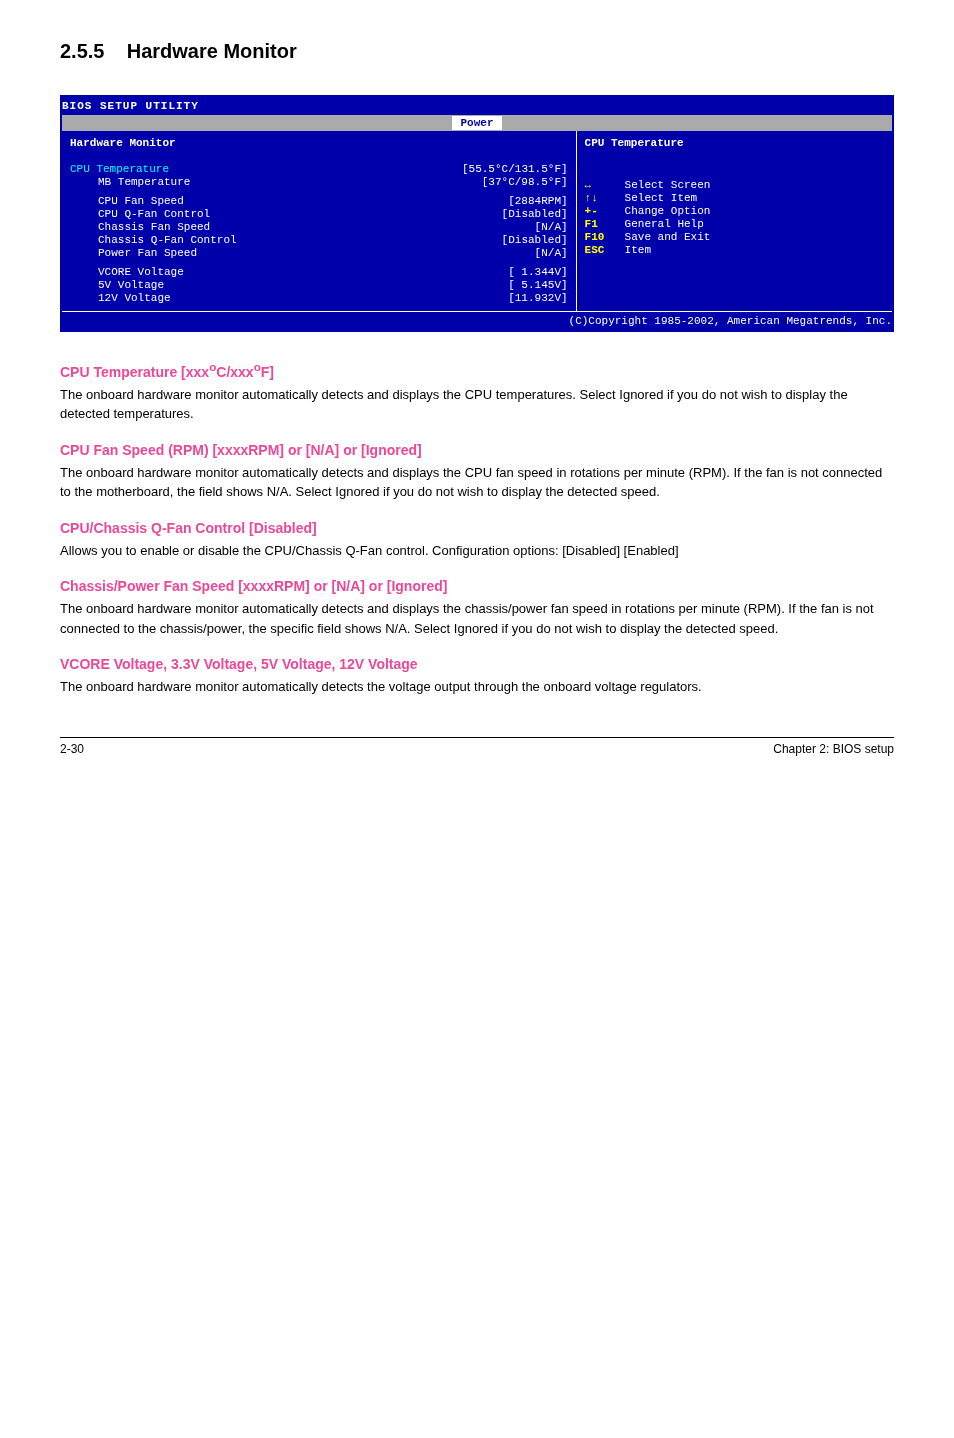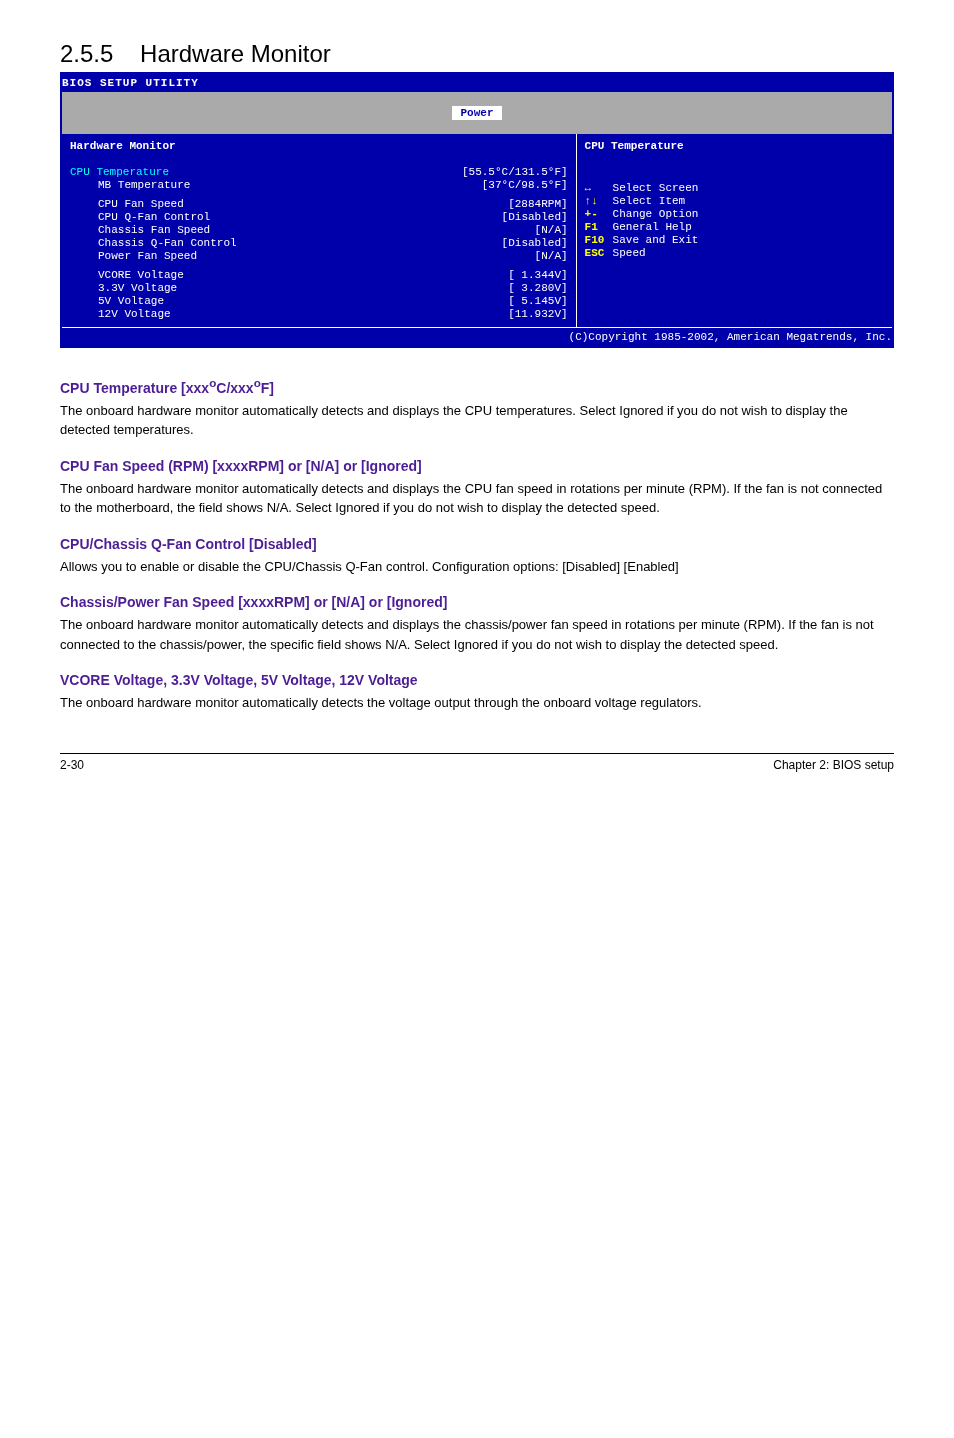--- a/index.html
+++ b/index.html
@@ -8,23 +8,23 @@
       font-family: Arial, Helvetica, sans-serif;
       font-size: 13px;
       color: #000;
       width: 954px;
       min-height: 1438px;
       padding: 40px 60px 40px 60px;
     }
 
     
     .section-title {
-      font-size: 24px;
-      font-weight: normal;
-      margin-bottom: 4px;
+      font-size: 20px;
+      font-weight: bold;
+      margin-bottom: 32px;
       color: #000;
     }
 
     
     .bios-box {
       border: 2px solid #00a;
       background: #00a;
       margin-bottom: 28px;
       font-family: 'Courier New', Courier, monospace;
       font-size: 11px;
@@ -37,21 +37,21 @@
       padding: 3px 0;
       font-size: 11px;
       letter-spacing: 1px;
       font-weight: bold;
     }
 
     .bios-nav {
       background: #aaa;
       display: flex;
       justify-content: center;
-      padding: 14px 0;
+      padding: 1px 0;
     }
 
     .bios-nav-item {
       padding: 1px 8px;
       color: #000;
       background: #aaa;
       font-size: 11px;
       font-weight: bold;
     }
 
@@ -133,41 +133,42 @@
     }
 
     .bios-shortcut-key {
       color: #ff0;
       min-width: 28px;
       font-weight: bold;
     }
 
     .bios-shortcut-desc {
       color: #fff;
+      margin-left: 12px;
     }
 
     .bios-footer {
       background: #00a;
       text-align: right;
       color: #fff;
       font-size: 11px;
       padding: 3px 0;
       border-top: 1px solid #fff;
     }
 
     
     .doc-section {
       margin-bottom: 18px;
     }
 
     .doc-heading {
       font-size: 14px;
       font-weight: bold;
       margin-bottom: 5px;
-      color: #4c1d95;
+      color: #ec4899;
     }
 
     .doc-body {
       font-size: 13px;
       color: #000;
       line-height: 1.5;
     }
 
     .page-footer {
       margin-top: 40px;
@@ -230,24 +231,20 @@
       <div class="bios-row">
         <span class="label normal">Power Fan Speed</span>
         <span class="value">[N/A]</span>
       </div>
       <div class="bios-spacer"></div>
       <div class="bios-row">
         <span class="label normal">VCORE Voltage</span>
         <span class="value">[ 1.344V]</span>
       </div>
       <div class="bios-row">
-        <span class="label normal">3.3V Voltage</span>
-        <span class="value">[ 3.280V]</span>
-      </div>
-      <div class="bios-row">
         <span class="label normal">5V Voltage</span>
         <span class="value">[ 5.145V]</span>
       </div>
       <div class="bios-row">
         <span class="label normal">12V Voltage</span>
         <span class="value">[11.932V]</span>
       </div>
     </div>
 
     <div class="bios-right">
@@ -268,21 +265,21 @@
         <div class="bios-shortcut-row">
           <span class="bios-shortcut-key">F1</span>
           <span class="bios-shortcut-desc">General Help</span>
         </div>
         <div class="bios-shortcut-row">
           <span class="bios-shortcut-key">F10</span>
           <span class="bios-shortcut-desc">Save and Exit</span>
         </div>
         <div class="bios-shortcut-row">
           <span class="bios-shortcut-key">ESC</span>
-          <span class="bios-shortcut-desc">Speed</span>
+          <span class="bios-shortcut-desc">Item</span>
         </div>
       </div>
     </div>
   </div>
 
   <div class="bios-footer">
     <span>(C)Copyright 1985-2002, American Megatrends, Inc.</span>
   </div>
 </div>
 

